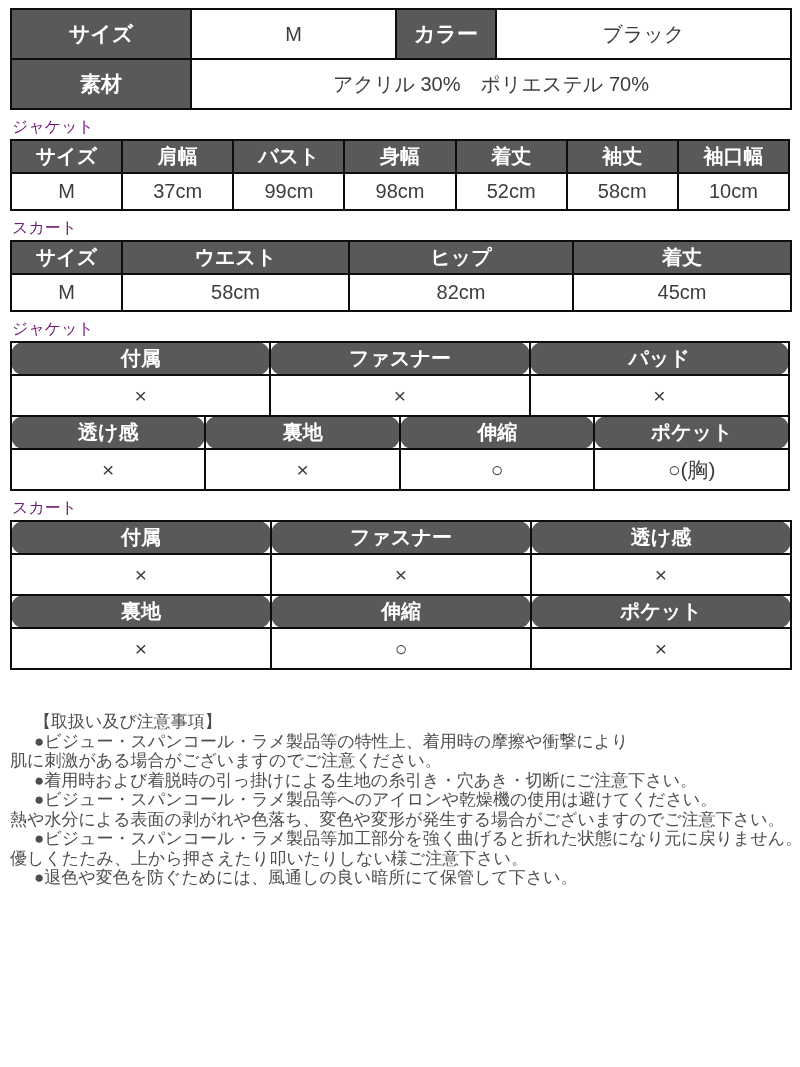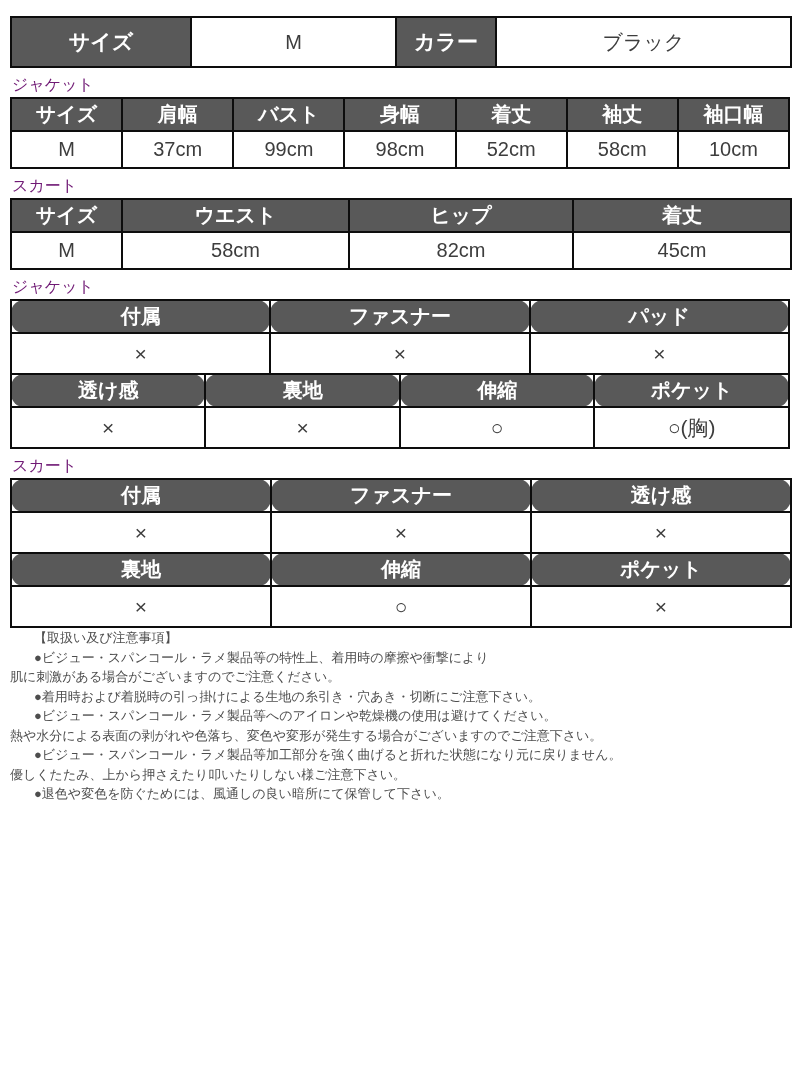--- a/index.html
+++ b/index.html
@@ -2,21 +2,21 @@
 <html><head>
 <meta charset="utf-8">
 <style>
   * { margin:0; padding:0; box-sizing:border-box; }
   html,body { background:#ffffff; }
   body {
     width:800px; height:1067px;
     font-family:"Liberation Sans", sans-serif;
     color:#3d3d3d;
   }
-  .page { padding:16px 10px 0 10px; width:688px; }
+  .page { padding:8px 10px 0 10px; width:688px; }
 
   table { border-collapse:collapse; width:780px; table-layout:fixed; }
   th, td {
     border:2px solid #0d0d0d;
     text-align:center; vertical-align:middle;
     overflow:hidden; white-space:nowrap;
   }
   th { background:#595959; color:#ffffff; font-size:21px; font-weight:bold; }
   td { color:#3d3d3d; font-size:20px; font-weight:normal; background:#ffffff; }
 
@@ -28,21 +28,22 @@
   .t-feature .hrow th { height:33px; font-size:20px;border-radius:13px; }
   .t-feature .vrow td { height:41px; font-size:21px; }
 
   .section-label {
     font-size:16px; color:#701a75;
     margin:7px 0 3px 0; padding-left:2px;
     line-height:19px;
   }
 
   .notes {
-    font-size:13px; line-height:19.5px;
+    margin-top:42px;
+    font-size:17px; line-height:19.5px;
     color:#4d4d4d;
   }
   .note-line { white-space:nowrap; }
   .note-line.indent { padding-left:24px; }
 </style>
 </head>
 <body>
 
 <div class="page">
 
@@ -52,20 +53,24 @@
         <col style="width:205px">
         <col style="width:100px">
         <col style="width:295px">
     </colgroup>
     <tbody>
         <tr>
       <th>サイズ</th>
       <td>M</td>
       <th>カラー</th>
       <td>ブラック</td>
+    </tr>
+    <tr>
+      <th>素材</th>
+      <td colspan="3">アクリル 30%　ポリエステル 70%</td>
     </tr>
   </tbody>
     </table>
 
   <div class="section-label">ジャケット</div>
   <table class="t-measure">
     <tbody>
         <tr class="hrow">
       <th>サイズ</th>
       <th>肩幅</th>

